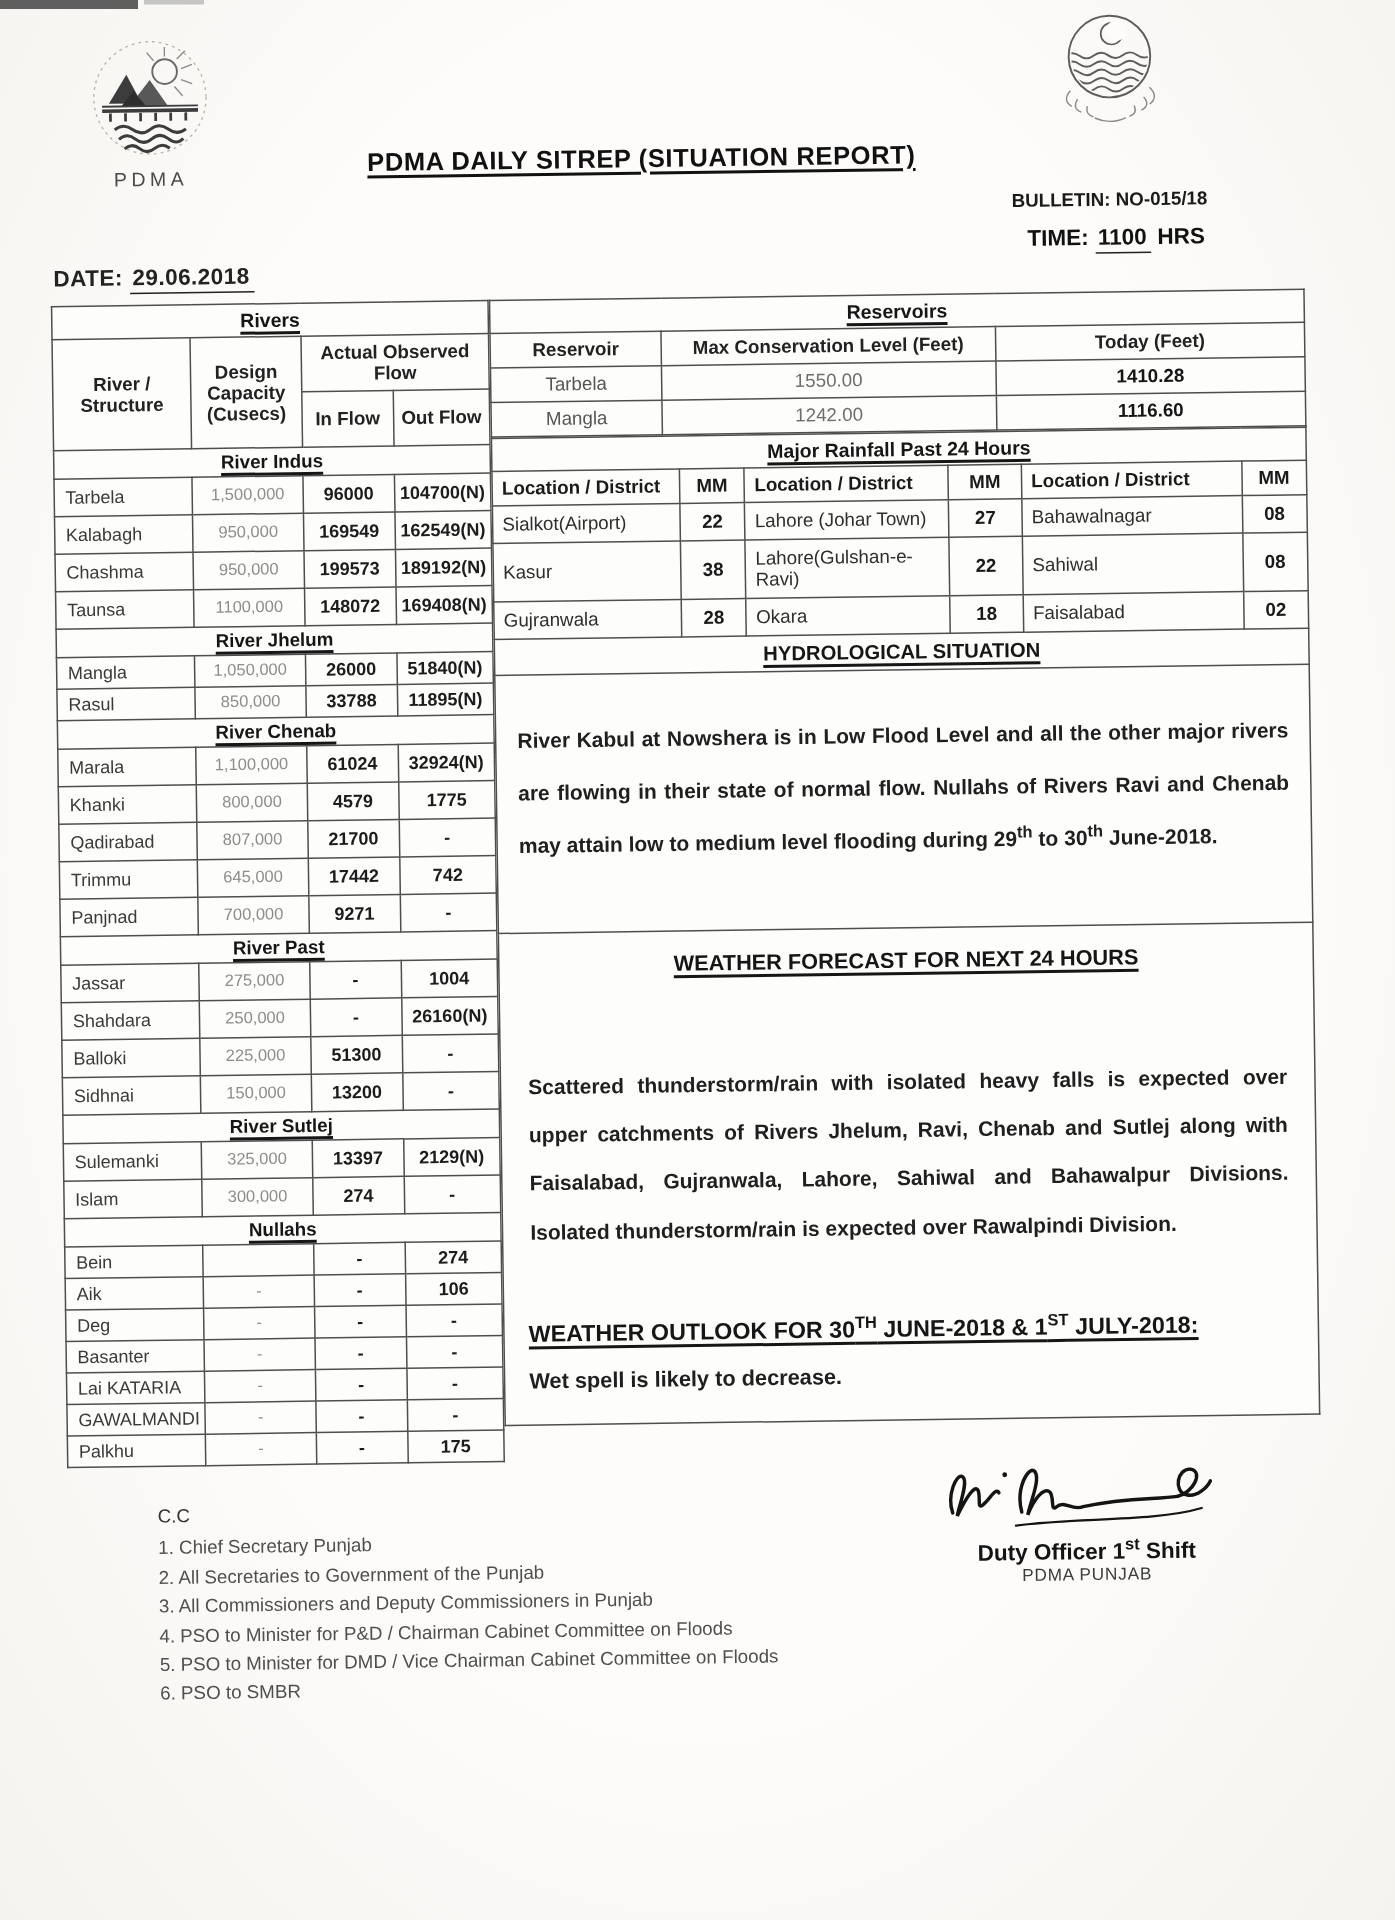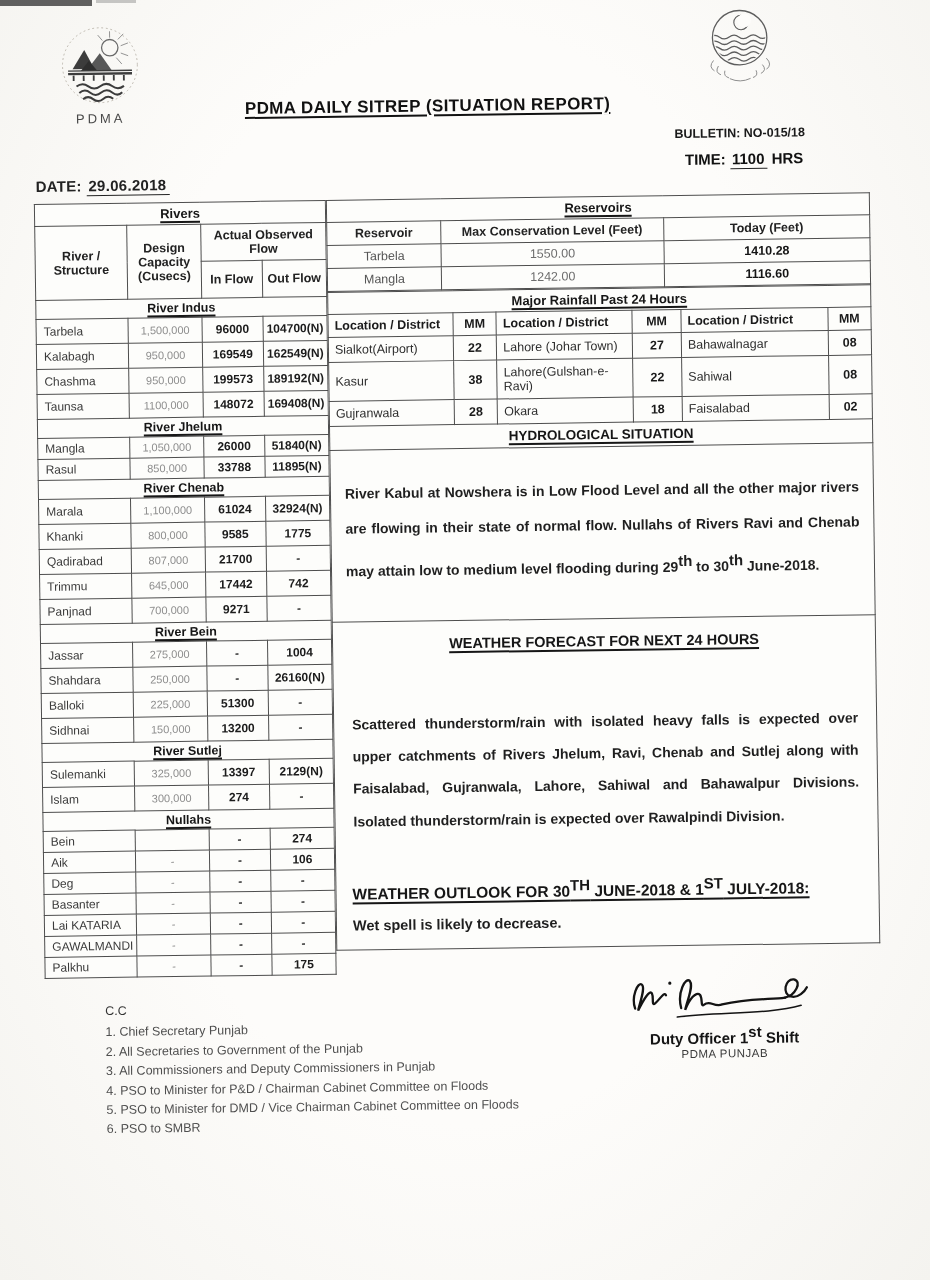--- a/index.html
+++ b/index.html
@@ -22,21 +22,21 @@
   .logo-right { position:absolute; right:138px; top:6px; }
   .doc-title { position:absolute; left:0; right:60px; top:96px; text-align:center;
                font-size:17px; font-weight:bold; color:#111; letter-spacing:.4px; }
   .bulletin  { position:absolute; right:118px; top:130px; font-size:12.5px; font-weight:bold; color:#1a1a1a; }
   .time-line { position:absolute; right:120px; top:154px; font-size:15px; font-weight:bold; color:#111; }
   .date-line { position:absolute; left:42px;  top:172px; font-size:15px; font-weight:600; color:#222; letter-spacing:.3px; }
   .uv { border-bottom:1.5px solid #222; padding:0 3px 1px 2px; }
 
   .u { text-decoration: underline; text-underline-offset: 3px; text-decoration-thickness: 1.5px; }
   .b { font-weight: bold; color:#161616; }
-  .sp { font-size: 15px; }
+  .sp { font-size: 11px; }
 
   
   .main { display:flex; align-items:stretch; margin:0 54px 0 40px; }
   table { border-collapse: collapse; }
   td { border: 1px solid #4e4e4e; }
 
   .rivers { width:292px; flex:0 0 292px; background:#fdfdfb; }
   .rivers tr.tt td  { text-align:center; padding:3px; font-size:13px; }
   .rivers td.hc     { text-align:center; font-weight:bold; font-size:12.5px; color:#222; padding:4px 2px; }
   .rivers td.hc2    { padding:11px 2px; }
@@ -230,21 +230,21 @@
           </tr>
       <tr class="dr">
             <td class="name">Marala</td>
             <td class="cap">1,100,000</td>
             <td class="vin">61024</td>
             <td class="vout">32924(N)</td>
           </tr>
       <tr class="dr">
             <td class="name">Khanki</td>
             <td class="cap">800,000</td>
-            <td class="vin">9585</td>
+            <td class="vin">4579</td>
             <td class="vout">1775</td>
           </tr>
       <tr class="dr">
             <td class="name">Qadirabad</td>
             <td class="cap">807,000</td>
             <td class="vin">21700</td>
             <td class="vout">-</td>
           </tr>
       <tr class="dr">
             <td class="name">Trimmu</td>
@@ -253,21 +253,21 @@
             <td class="vout">742</td>
           </tr>
       <tr class="dr">
             <td class="name">Panjnad</td>
             <td class="cap">700,000</td>
             <td class="vin">9271</td>
             <td class="vout">-</td>
           </tr>
 
       <tr class="sec">
-            <td colspan="4"><span class="u b">River Bein</span></td>
+            <td colspan="4"><span class="u b">River Past</span></td>
           </tr>
       <tr class="dr">
             <td class="name">Jassar</td>
             <td class="cap">275,000</td>
             <td class="vin">-</td>
             <td class="vout">1004</td>
           </tr>
       <tr class="dr">
             <td class="name">Shahdara</td>
             <td class="cap">250,000</td>

